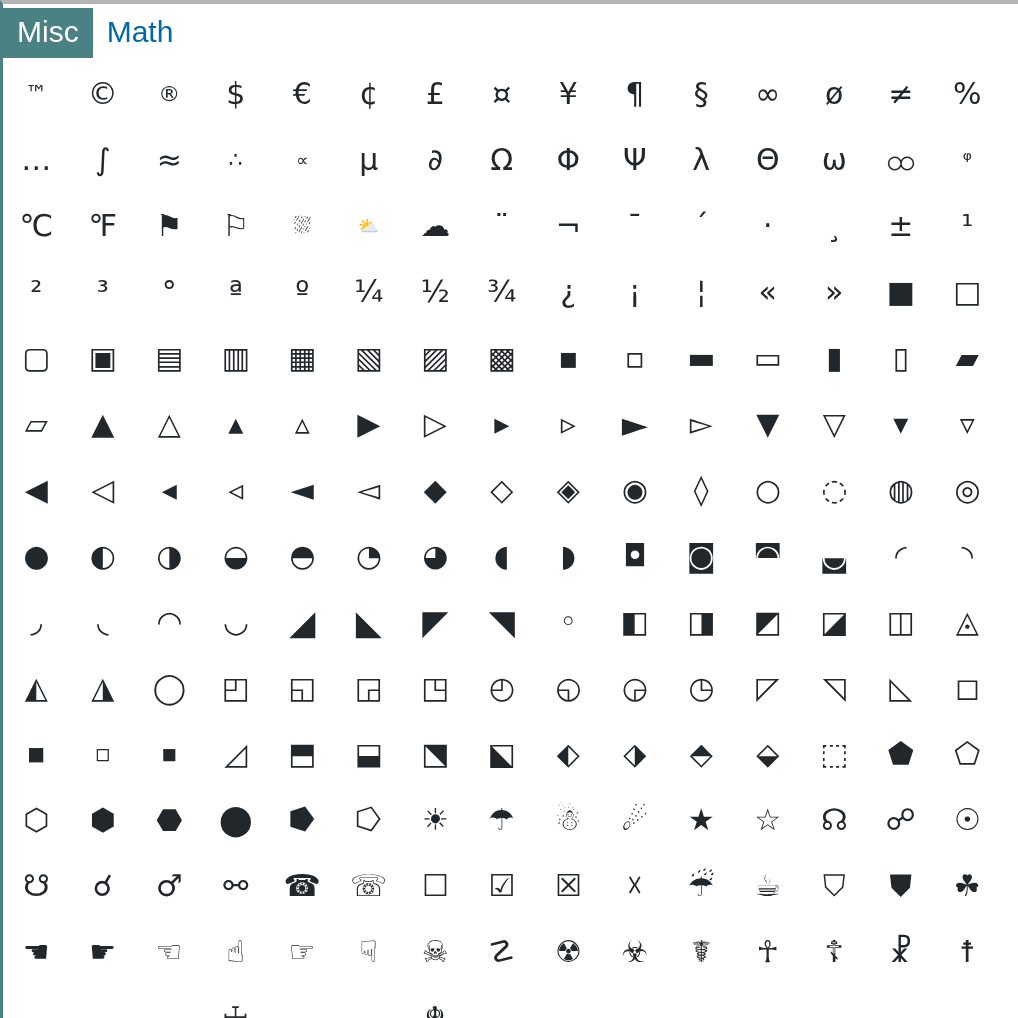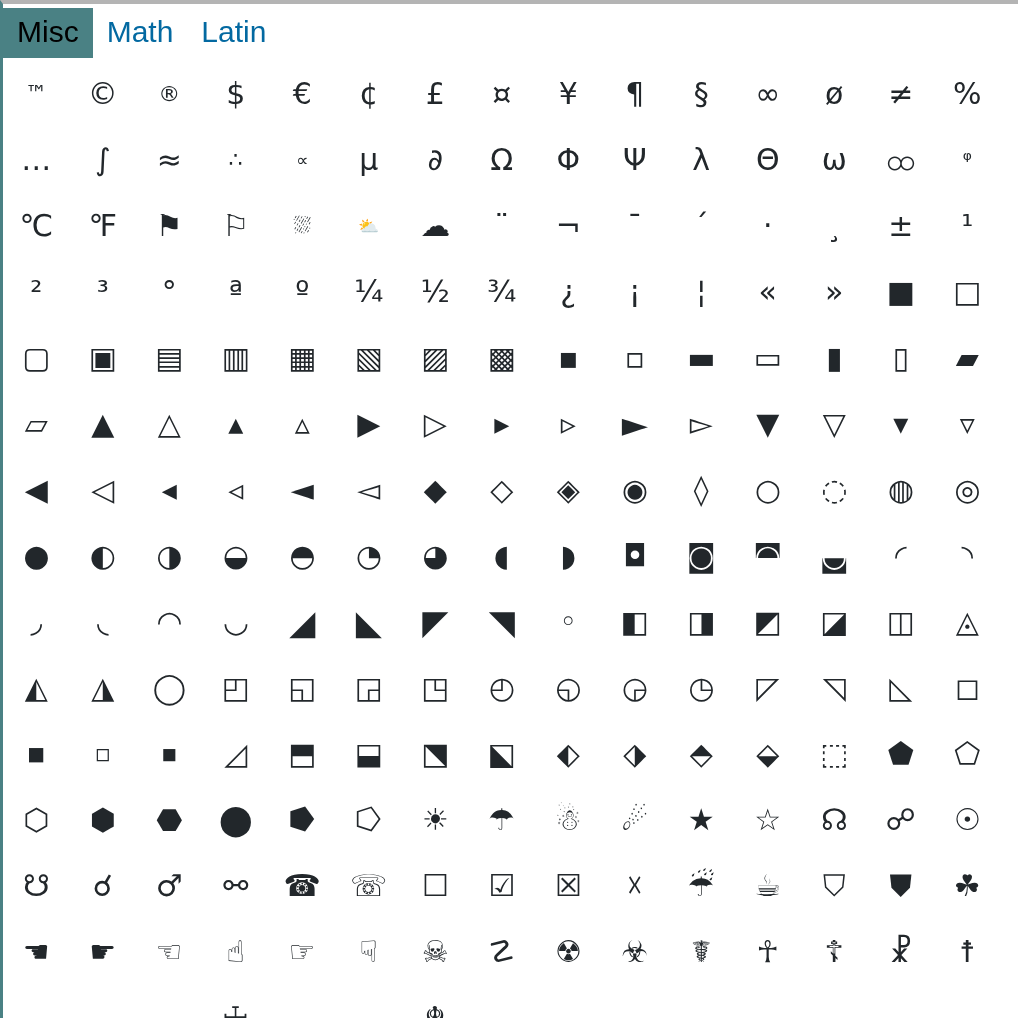--- a/index.html
+++ b/index.html
@@ -42,21 +42,21 @@
     line-height: 1;
     padding: 9px 14px 11px 14px;
     color: #0369a1;
     background: transparent;
     white-space: nowrap;
     cursor: pointer;
     user-select: none;
   }
   .tab.selected {
     background: #4a8184;
-    color: #000000;
+    color: #ffffff;
   }
 
   
   .grid {
     position: absolute;
     top: 57px;
     left: 0;
     width: 1015px;
     display: grid;
     grid-template-columns: repeat(15, 66.5px);
@@ -79,21 +79,20 @@
   .cell.lg  { font-size: 34px; }
 </style>
 </head>
 <body>
 
 <div id="app">
 
   <div class="tabbar" id="tabbar">
       <div class="tab selected">Misc</div>
       <div class="tab">Math</div>
-      <div class="tab">Latin</div>
     </div>
 
   <div class="grid" id="grid">
       <div class="cell sm">™</div>
       <div class="cell">©</div>
       <div class="cell sm">®</div>
       <div class="cell">$</div>
       <div class="cell">€</div>
       <div class="cell">¢</div>
       <div class="cell">£</div>

